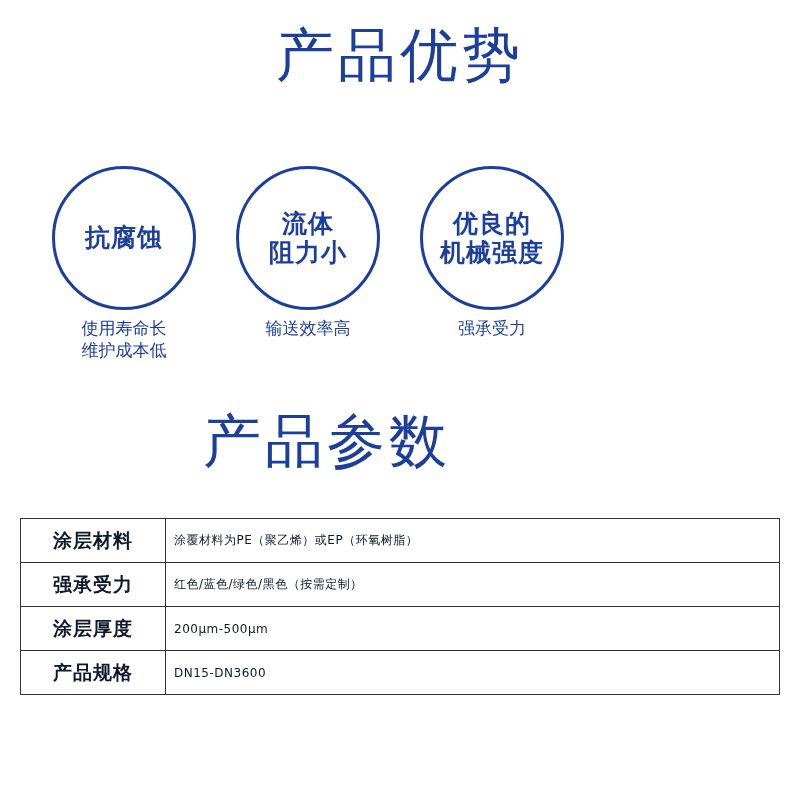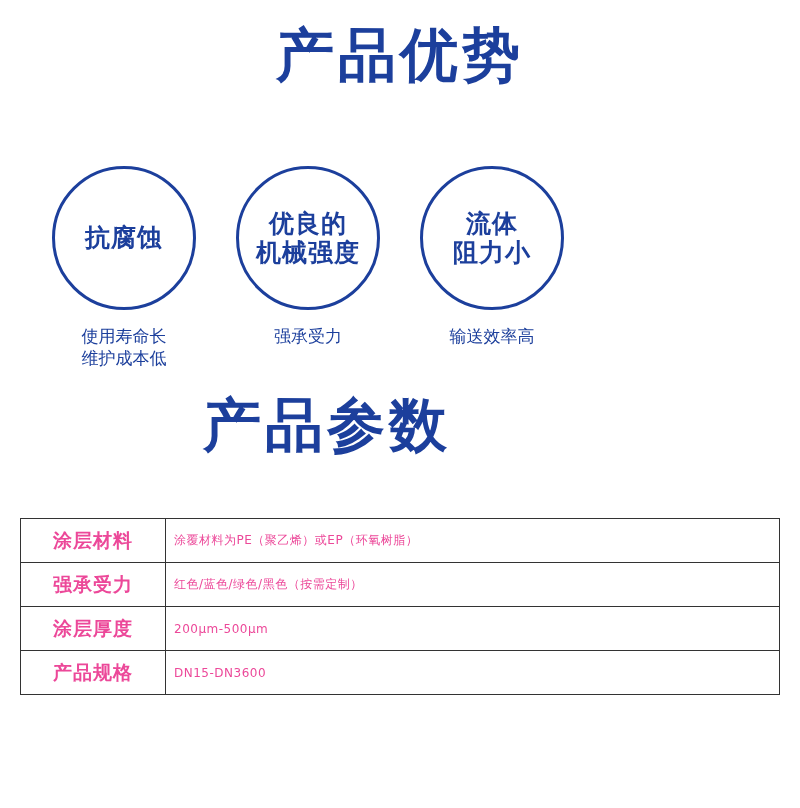--- a/index.html
+++ b/index.html
@@ -17,34 +17,34 @@
   .page {
     position: relative;
     width: 800px;
     height: 808px;
   }
 
   
   .heading {
     text-align: center;
     font-size: 58px;
-    font-weight: bold;
+    font-weight: normal;
     letter-spacing: 4px;
     color: #1c3f9c;
     line-height: 1;
   }
   #advantages-title {
     position: absolute;
     top: 26px;
     left: 0;
     width: 800px;
   }
   #params-title {
     position: absolute;
-    top: 396px;
+    top: 412px;
     left: 0;
     width: 654px;
   }
 
   
   .circles-row {
     position: absolute;
     top: 166px;
     left: 0;
     width: 800px;
@@ -73,21 +73,21 @@
   .circle-text {
     font-size: 25px;
     font-weight: bold;
     color: #1c3f9c;
     line-height: 1.18;
     text-align: center;
     letter-spacing: 1px;
     white-space: pre-line;
   }
   .circle-caption {
-    margin-top: 16px;
+    margin-top: 8px;
     font-size: 17px;
     color: #1c3f9c;
     line-height: 1.3;
     text-align: center;
     white-space: pre-line;
   }
 
   
   .spec-table {
     position: absolute;
@@ -95,21 +95,21 @@
     left: 20px;
     width: 760px;
     border-collapse: collapse;
     table-layout: fixed;
   }
   .spec-table tr {
     height: 44px;
   }
   .spec-table td {
     border: 1px solid #333333;
-    color: #ec4899;
+    color: #0f172a;
     vertical-align: middle;
     padding: 0 8px;
     font-size: 18px;
   }
   .spec-table td.label {
     width: 128px;
     font-weight: bold;
     text-align: center;
     letter-spacing: 1px;
     font-size: 19px;
@@ -132,32 +132,32 @@
     <div class="circle-block">
       <div class="circle">
         <div class="circle-text">抗腐蚀</div>
       </div>
       <div class="circle-caption">使用寿命长
 维护成本低</div>
     </div>
 
     <div class="circle-block">
       <div class="circle">
+        <div class="circle-text">流体
+阻力小</div>
+      </div>
+      <div class="circle-caption">输送效率高</div>
+    </div>
+
+    <div class="circle-block">
+      <div class="circle">
         <div class="circle-text">优良的
 机械强度</div>
       </div>
       <div class="circle-caption">强承受力</div>
-    </div>
-
-    <div class="circle-block">
-      <div class="circle">
-        <div class="circle-text">流体
-阻力小</div>
-      </div>
-      <div class="circle-caption">输送效率高</div>
     </div>
 
     <div class="circle-block">
     </div>
 
   </div>
 
   <div class="heading" id="params-title">产品参数</div>
 
   <table class="spec-table">

